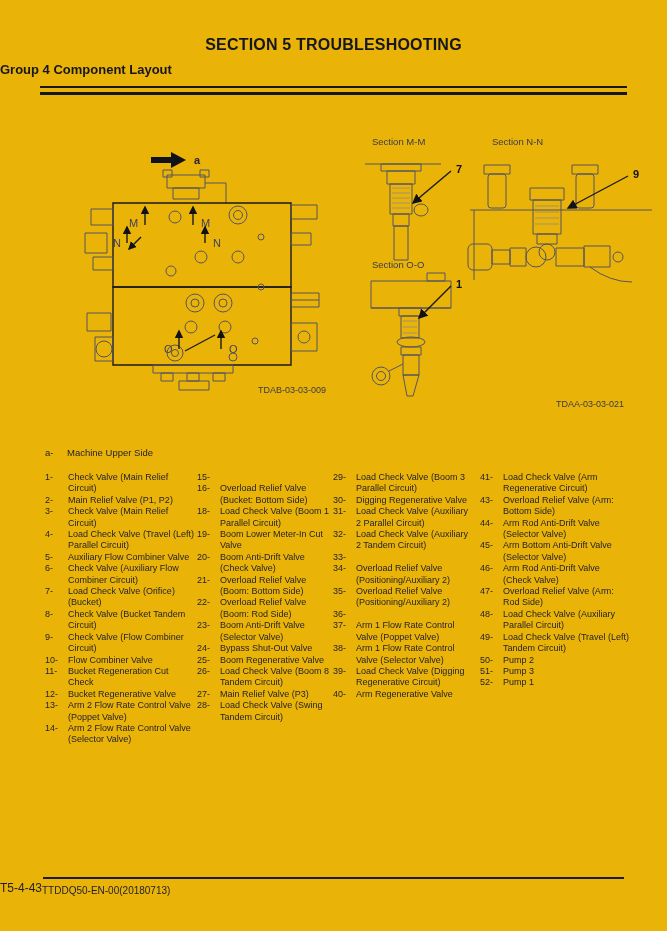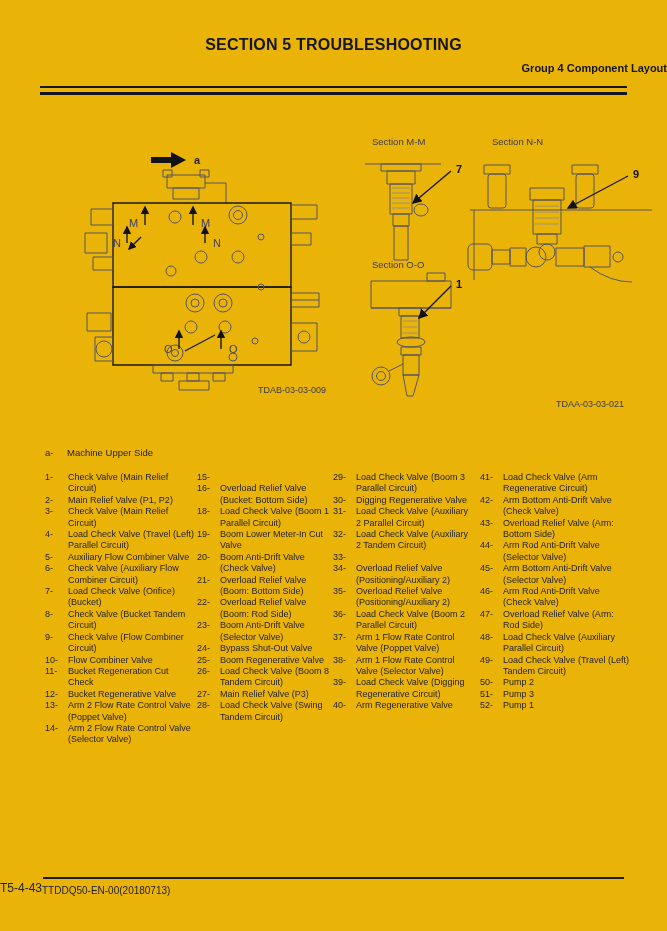--- a/index.html
+++ b/index.html
@@ -1,22 +1,22 @@
 <!DOCTYPE html>
 <html><head>
 <meta charset="utf-8">
 <style>
   html,body{margin:0;padding:0;background:#e8e8e8}
   .page{position:relative;width:667px;height:931px;background:#eab308;margin:0 auto;
         font-family:"Liberation Sans",sans-serif;color:#1f1f2b;overflow:hidden}
 
   .title{position:absolute;top:36px;left:0;width:100%;text-align:center;
          font-size:16px;font-weight:bold;color:#16161e;letter-spacing:.2px}
-  .subtitle{position:absolute;top:62px;left:0;width:100%;text-align:right;
-            font-size:11px;font-weight:bold;color:#16161e}
+  .subtitle{position:absolute;top:62px;left:0;width:100%;text-align:left;
+            font-size:13px;font-weight:bold;color:#16161e}
   .double-rule{position:absolute;left:40px;top:86px;width:587px;height:4px;
                border-top:2px solid #16161e;border-bottom:3px solid #16161e}
 
   .fig-label{position:absolute;font-size:9.5px;color:#3a3a48}
   .caption{position:absolute;font-size:9px;color:#3a3a48}
   svg{position:absolute}
   svg *{vector-effect:non-scaling-stroke}
   .ln{fill:none;stroke:#55555f;stroke-width:1}
   .lnb{fill:none;stroke:#1a1a22;stroke-width:1.4}
   .hatch{fill:none;stroke:#8a8a94;stroke-width:.8}
@@ -360,21 +360,20 @@
       <div class="item">
         <span class="num">34-</span>
         <span class="txt">Overload Relief Valve (Positioning/Auxiliary 2)</span>
       </div>
       <div class="item">
         <span class="num">35-</span>
         <span class="txt">Overload Relief Valve (Positioning/Auxiliary 2)</span>
       </div>
       <div class="item">
         <span class="num">36-</span>
-        <span class="txt">Load Check Valve (Boom 2 Parallel Circuit)</span>
       </div>
       <div class="item">
         <span class="num">37-</span>
         <span class="txt">Arm 1 Flow Rate Control Valve (Poppet Valve)</span>
       </div>
       <div class="item">
         <span class="num">38-</span>
         <span class="txt">Arm 1 Flow Rate Control Valve (Selector Valve)</span>
       </div>
       <div class="item">
@@ -383,24 +382,20 @@
       </div>
       <div class="item">
         <span class="num">40-</span>
         <span class="txt">Arm Regenerative Valve</span>
       </div>
     </div>
   <div class="col col-4">
       <div class="item">
         <span class="num">41-</span>
         <span class="txt">Load Check Valve (Arm Regenerative Circuit)</span>
-      </div>
-      <div class="item">
-        <span class="num">42-</span>
-        <span class="txt">Arm Bottom Anti-Drift Valve (Check Valve)</span>
       </div>
       <div class="item">
         <span class="num">43-</span>
         <span class="txt">Overload Relief Valve (Arm: Bottom Side)</span>
       </div>
       <div class="item">
         <span class="num">44-</span>
         <span class="txt">Arm Rod Anti-Drift Valve (Selector Valve)</span>
       </div>
       <div class="item">

